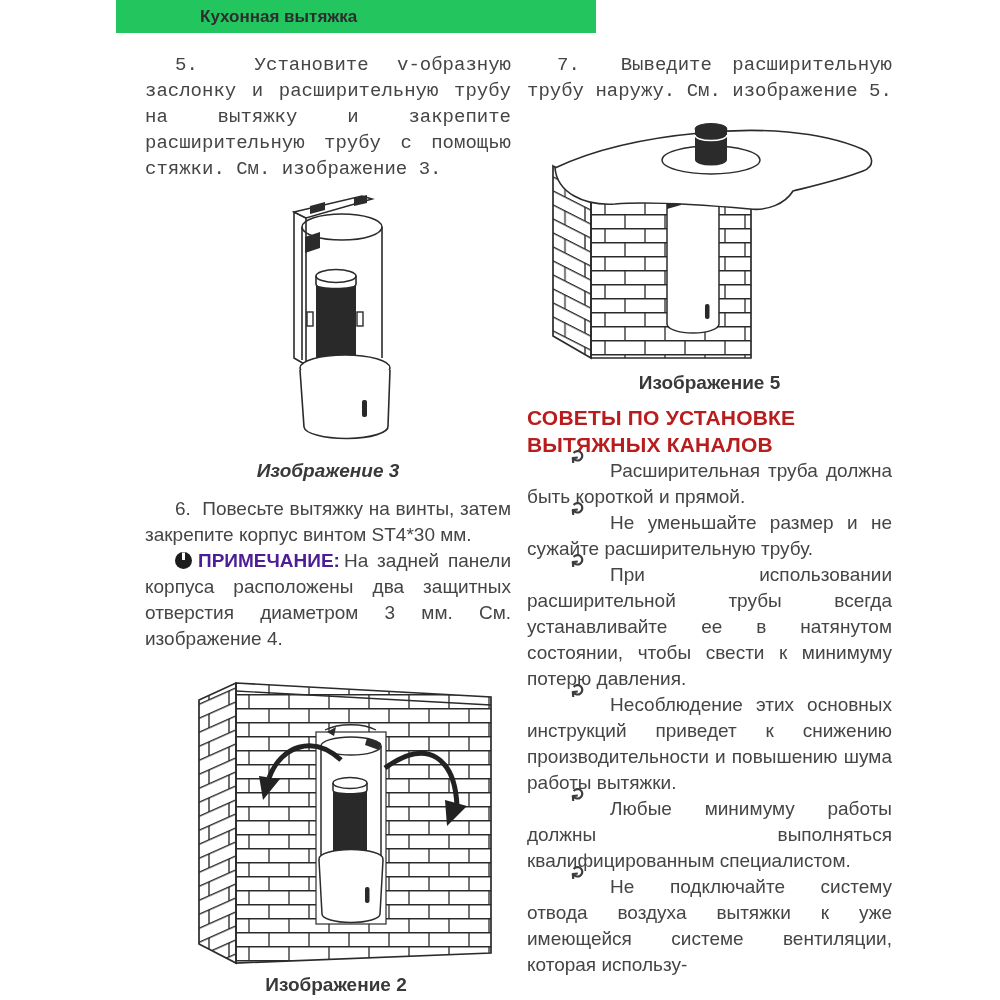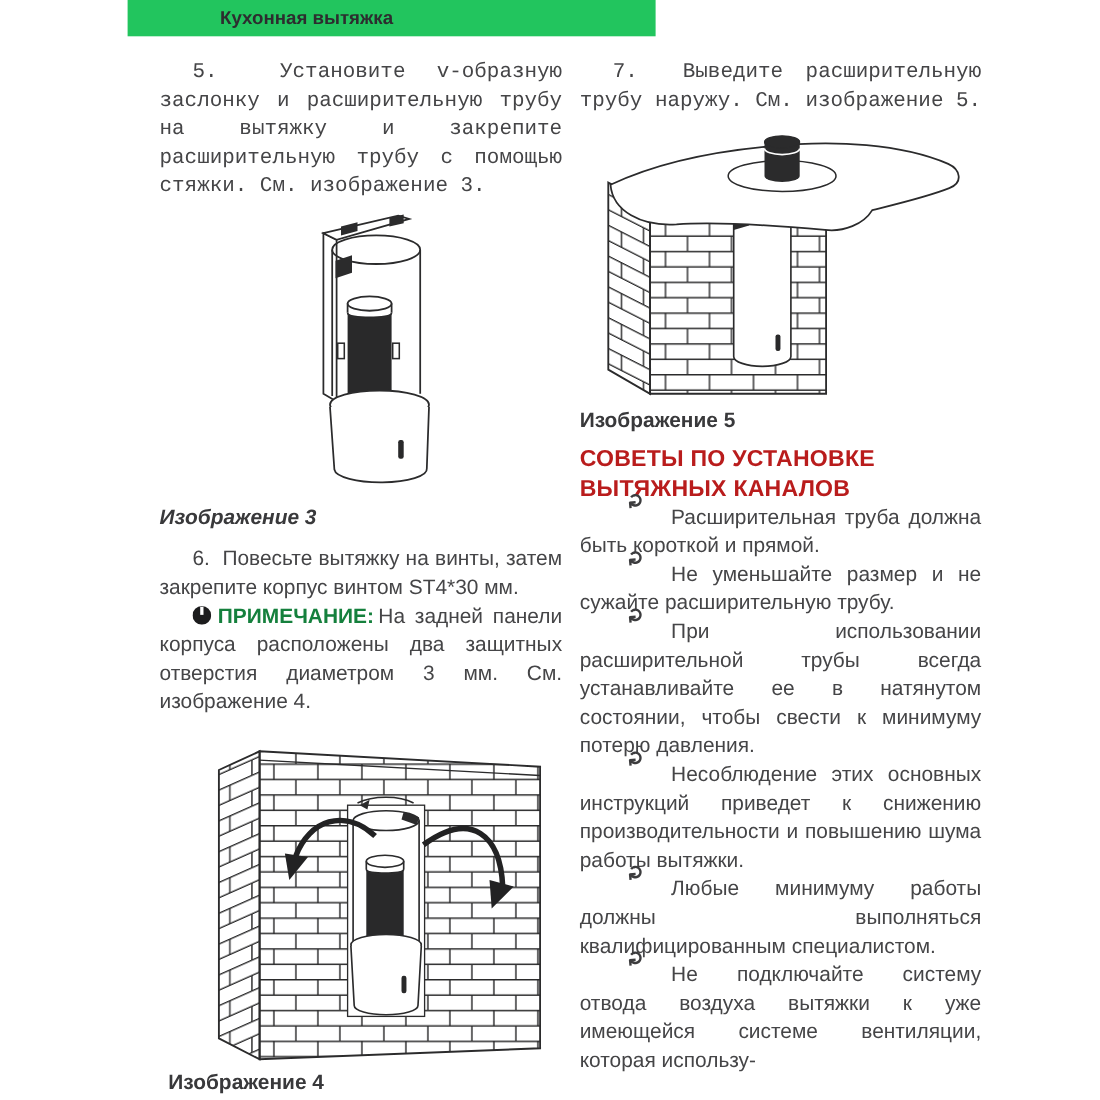--- a/index.html
+++ b/index.html
@@ -10,30 +10,30 @@
   .col{position:absolute;top:0;}
   .col.left{left:145px;width:366px;}
   .col.right{left:527px;width:365px;}
   .para{margin:0;font-size:19px;line-height:26px;color:#454547;text-align:justify;}
   .indent{text-indent:30px;}
   .p-first{margin-top:52px;font-family:Liberation Mono, monospace;}
   .figwrap{display:flex;justify-content:center;}
   .figwrap.f3{margin-top:8px;height:262px;transform:translateX(22px);}
   .figwrap.f4{margin-top:14px;height:300px;transform:translateX(16px);}
   .figwrap.f5{margin-top:12px;height:248px;}
-  .caption{font-size:19px;line-height:26px;font-weight:700;color:#39393b;text-align:left;}
+  .caption{font-size:19px;line-height:26px;font-weight:700;color:#39393b;text-align:center;}
   .cap3{margin-top:6px;font-style:italic;}
   .cap4{margin-top:6px;transform:translateX(8px);}
   .cap5{margin-top:6px;}
   .p6{margin-top:12px;}
   .heading{margin:8px 0 0 0;font-size:21px;line-height:27px;font-weight:700;color:#b91c1c;
            white-space:pre-line;letter-spacing:.2px;}
   .intro{margin-top:6px;}
   .note-icon{display:inline-block;width:17px;height:17px;vertical-align:-2px;margin-right:6px;}
-  .note-label{font-weight:700;color:#15803d;margin-right:4px;}
+  .note-label{font-weight:700;color:#4c1d95;margin-right:4px;}
   .bullet{display:inline-block;font-weight:700;font-size:18px;color:#3c3c3e;
           transform:rotate(-95deg);margin-right:8px;line-height:18px;}
   svg{display:block;}
 </style>
 </head>
 <body>
 
 <div class="page">
 
   <header class="topbar">
@@ -122,21 +122,21 @@
           <path d="M152,94 C124,68 92,80 80,112" stroke="#222223" stroke-width="5" fill="none"></path>
           <polygon points="70,110 91,113 74,134" fill="#222223"></polygon>
         </g>
         <g>
           <path d="M196,102 C240,70 266,94 268,140" stroke="#222223" stroke-width="5" fill="none"></path>
           <polygon points="256,134 278,140 258,160" fill="#222223"></polygon>
         </g>
       </svg>
     </div>
 
-    <div class="caption cap4">Изображение 4</div>
+    <div class="caption cap4">Изображение 2</div>
   </div>
 
   <div class="col right">
 
     <p class="para indent p-first">7.&nbsp; Выведите расширительную трубу наружу. См. изображение 5.</p>
 
     <div class="figwrap f5">
       <svg width="330" height="248" viewBox="0 0 330 248">
         <defs>
           <pattern id="pb5f" width="40" height="28" patternUnits="userSpaceOnUse">

